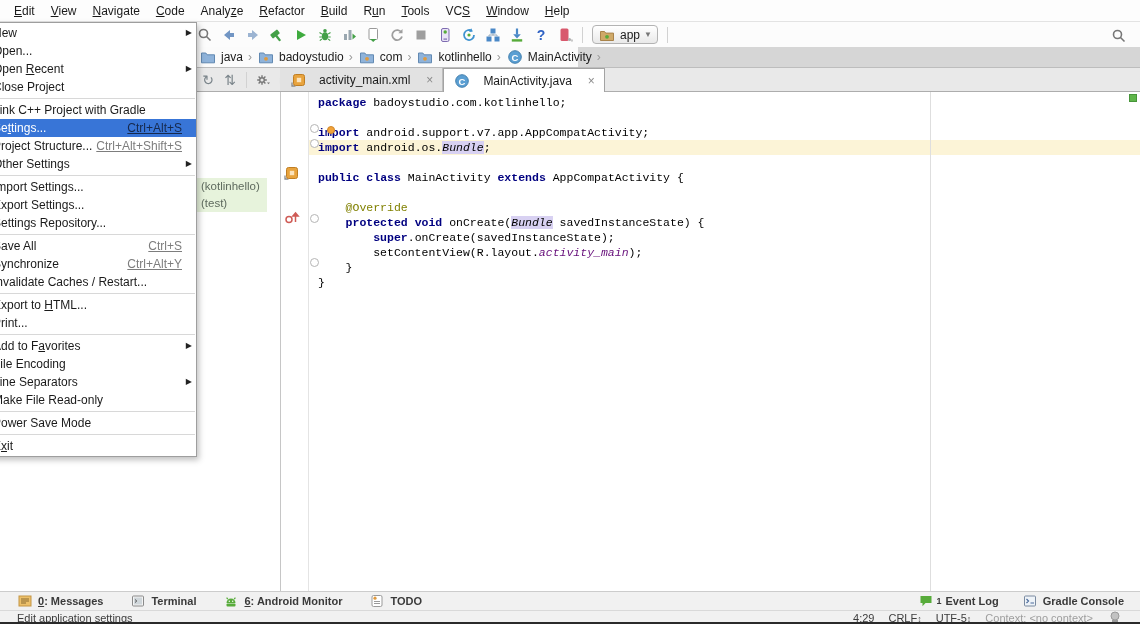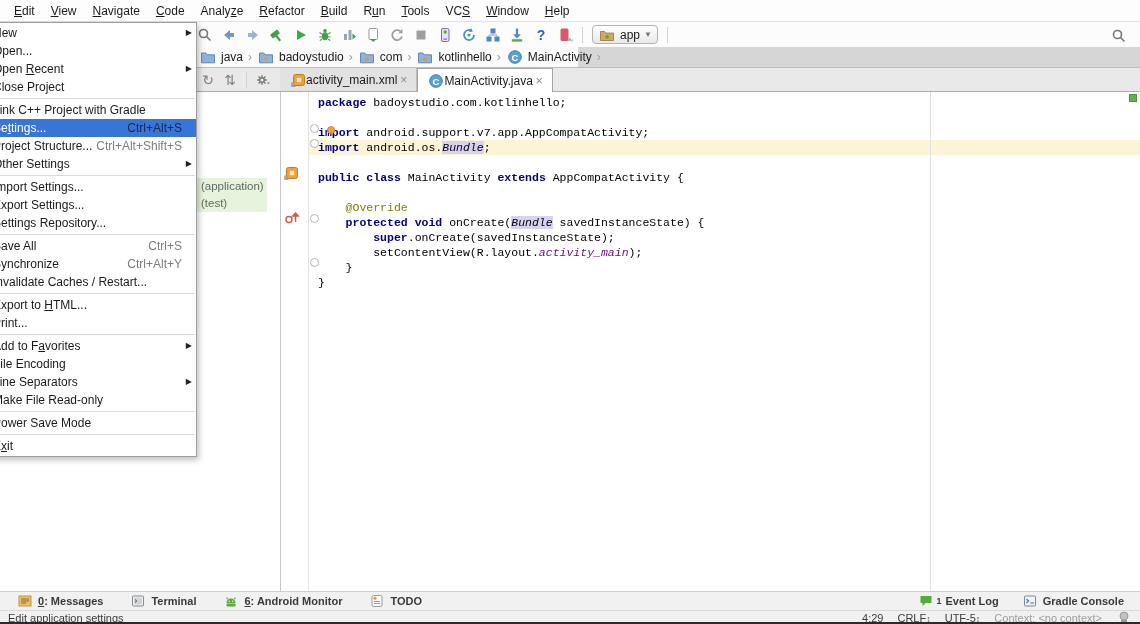--- a/index.html
+++ b/index.html
@@ -40,21 +40,21 @@
           display:flex;align-items:center;padding-left:199px;white-space:nowrap;}
   .crumb{display:flex;align-items:center;gap:4px;}
   .crumb-sep{color:#9c9c9c;margin:0 5px;font-size:12px;}
 
   
   #tabrow{position:absolute;left:0;top:68px;width:100%;height:24px;background:#e9e9e9;
           border-bottom:1px solid #adadad;}
   #panel-icons{position:absolute;left:197px;top:0;height:23px;display:flex;align-items:center;}
   #panel-icons .tbi{width:20px;}
   #tabs{position:absolute;left:280px;top:0;height:24px;display:flex;}
-  .tab{display:flex;align-items:center;gap:0;padding:0 9px;height:23px;
+  .tab{display:flex;align-items:center;gap:13px;padding:0 9px;height:23px;
        background:#e2e2e2;border-right:1px solid #bdbdbd;font-size:12px;}
   .tab.active{background:#ffffff;border:1px solid #a3a3a3;border-bottom:none;height:24px;}
   .tab .close{color:#8b8b8b;font-size:12px;margin-left:3px;}
 
   
   #main{position:absolute;left:0;top:92px;width:100%;height:499px;background:#fff;}
   #splitter{position:absolute;left:280px;top:0;bottom:0;width:1px;background:#c6c6c6;}
   .proj-row{position:absolute;left:197px;width:70px;height:17px;background:#e7f3dc;
             font-size:11.5px;color:#5e6a5e;padding-left:4px;line-height:17px;}
   #editor{position:absolute;left:281px;top:0;right:0;bottom:0;}
@@ -74,37 +74,37 @@
   #inspect-ok{position:absolute;right:3px;top:2px;width:8px;height:8px;
         background:#5fb54a;border:1px solid #47953a;}
   .gutter-ic{position:absolute;}
 
   
   #file-menu{position:absolute;left:-33px;top:22px;width:230px;background:#ffffff;
      border:1px solid #9e9e9e;box-shadow:2px 3px 6px rgba(0,0,0,.25);z-index:50;padding:1px 0;}
   .fm-item{position:relative;height:18px;line-height:18px;padding-left:25px;font-size:12px;
            white-space:nowrap;}
   .fm-item.sel{background:var(--sel);color:#fff;}
-  .fm-sc{position:absolute;right:14px;color:#7d7d7d;}
+  .fm-sc{position:absolute;right:14px;color:#7d7d7d;text-decoration:underline;}
   .fm-item.sel .fm-sc{color:#16294d;}
   .fm-arrow{position:absolute;right:4px;top:0;font-size:8px;color:#222;}
   .fm-sep{height:1px;background:#d8d8d8;margin:2px 1px;}
 
   
   #toolwin{position:absolute;left:0;top:591px;width:100%;height:19px;background:#f1f1f1;
      border-top:1px solid #cccccc;display:flex;align-items:center;padding:0 16px;font-size:11px;}
   .tw-item{display:flex;align-items:center;gap:4px;margin-right:26px;font-weight:bold;color:#3a3a3a;}
   #toolwin .right{margin-left:auto;display:flex;}
   #toolwin .right .tw-item{margin-right:0;margin-left:22px;}
   .badge{font-size:9px;color:#3a3a3a;margin-left:-2px;}
 
   
   #statusbar{position:absolute;left:0;top:610px;width:100%;height:14px;background:#f1f1f1;
      border-top:1px solid #d9d9d9;font-size:11px;color:#3c3c3c;
-     display:flex;align-items:center;padding:0 8px;}
+     display:flex;align-items:center;padding:0 17px;}
   #status-right{margin-left:auto;display:flex;align-items:center;gap:14px;}
   .updown{font-size:9px;color:#555;}
   .ctx{color:#9e9e9e;}
   #bottom-edge{position:absolute;left:0;bottom:0;width:100%;height:2px;background:#2a2a2a;}
 </style>
 </head>
 <body>
 
 <div id="win">
 
@@ -336,21 +336,21 @@
               <text x="8" y="11.5" text-anchor="middle" font-size="9.5" font-weight="bold" fill="#fff">C</text>
             </svg>
           </span>
           <span>MainActivity.java</span>
           <span class="close">×</span>
         </div>
       </div>
   </div>
 
   <div id="main">
-    <div class="proj-row" style="top:86px">(application)</div>
+    <div class="proj-row" style="top:86px">(kotlinhello)</div>
     <div class="proj-row" style="top:103px">(test)</div>
     <div id="splitter"></div>
 
     <div id="editor">
       <div id="gutter-sep"></div>
       <div id="cur-line"></div>
       <div id="margin-guide"></div>
       <div id="code"><div class="line"><span class="tk-kw">package</span><span> badoystudio.com.kotlinhello;</span></div><div class="line">&nbsp;</div><div class="line"><span class="tk-kw">import</span><span> android.support.v7.app.AppCompatActivity;</span></div><div class="line"><span class="tk-kw">import</span><span> android.os.</span><span class="tk-hl">Bundle</span><span>;</span></div><div class="line">&nbsp;</div><div class="line"><span class="tk-kw">public</span><span> </span><span class="tk-kw">class</span><span> MainActivity </span><span class="tk-kw">extends</span><span> AppCompatActivity {</span></div><div class="line">&nbsp;</div><div class="line"><span>    </span><span class="tk-ann">@Override</span></div><div class="line"><span>    </span><span class="tk-kw">protected</span><span> </span><span class="tk-kw">void</span><span> onCreate(</span><span class="tk-hl">Bundle</span><span> savedInstanceState) {</span></div><div class="line"><span>        </span><span class="tk-kw">super</span><span>.onCreate(savedInstanceState);</span></div><div class="line"><span>        setContentView(R.layout.</span><span class="tk-field">activity_main</span><span>);</span></div><div class="line"><span>    }</span></div><div class="line"><span>}</span></div></div>
 
       <span class="gutter-ic" style="left:2px;top:73px"><svg width="16" height="16" viewBox="0 0 16 16" xmlns="http://www.w3.org/2000/svg">

